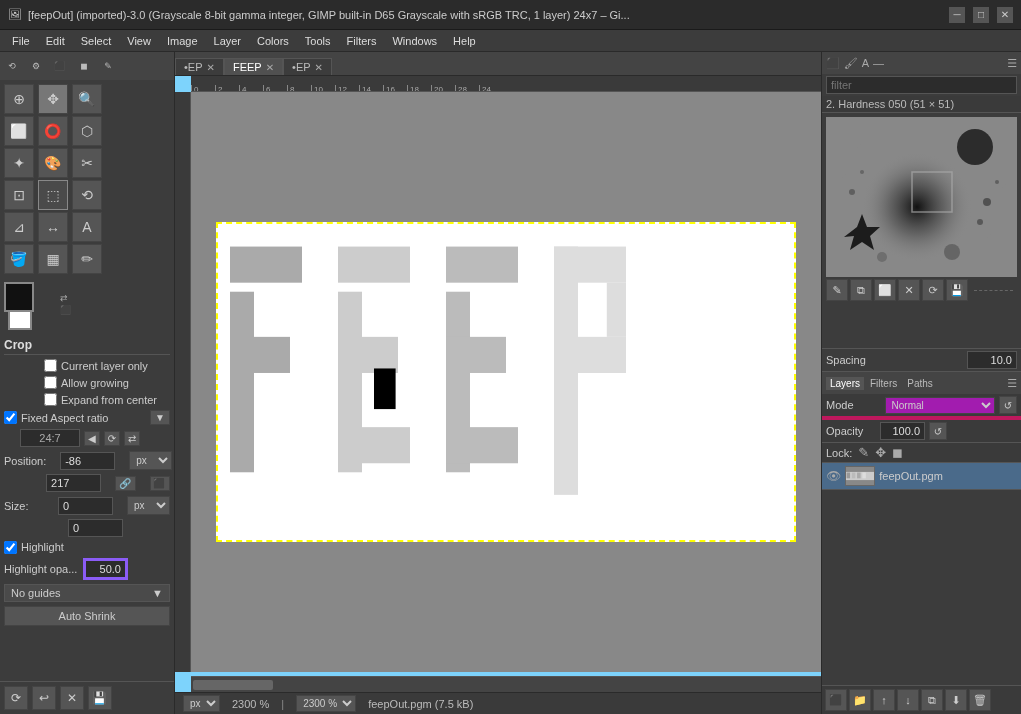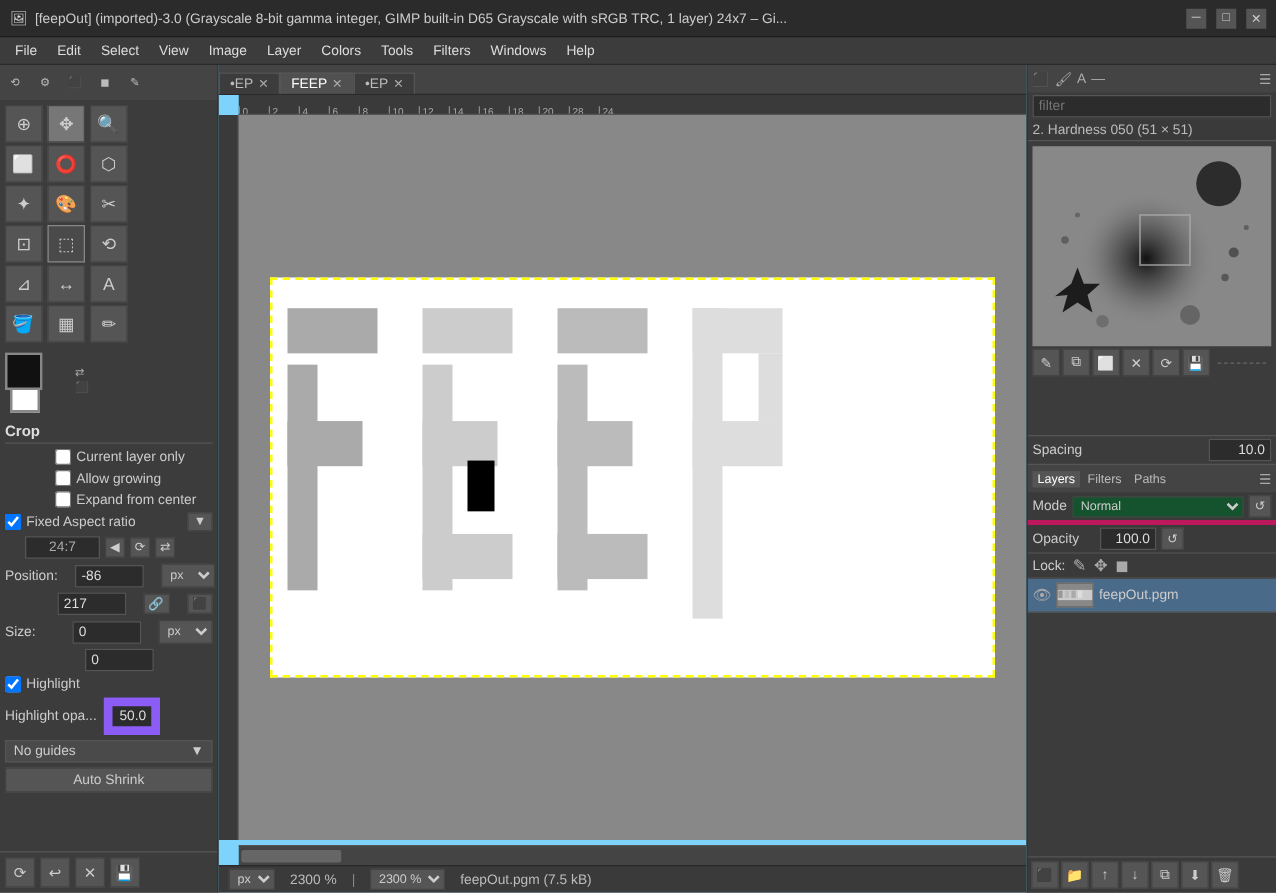--- a/index.html
+++ b/index.html
@@ -197,21 +197,21 @@
 
     .opacity-row {
       display: flex;
       align-items: center;
       gap: 4px;
       margin-bottom: 4px;
     }
     .opacity-label { color: #ccc; font-size: 11px; width: 75px; }
     .opacity-val {
       background: #2c2c2c;
-      border: 7px solid #8b5cf6;
+      border: 3px solid #8b5cf6;
       color: #ddd;
       padding: 2px 4px;
       width: 45px;
       font-size: 11px;
       text-align: right;
     }
 
     .guides-row {
       display: flex;
       align-items: flex-start;
@@ -504,26 +504,27 @@
 
     #layers-options {
       display: flex;
       align-items: center;
       gap: 4px;
       padding: 2px 4px;
       background: #3a3a3a;
       border-bottom: 4px solid #be185d;
     }
     .mode-select {
-      background: #14532d;
+      background: #a21caf;
       border: 1px solid #444;
       color: #ccc;
       padding: 1px 2px;
       font-size: 10px;
       flex: 1;
+      margin-left: 27px;
     }
 
     .opacity-ctrl-row {
       display: flex;
       align-items: center;
       gap: 4px;
       padding: 2px 4px;
       background: #3a3a3a;
       border-bottom: 1px solid #555;
     }

